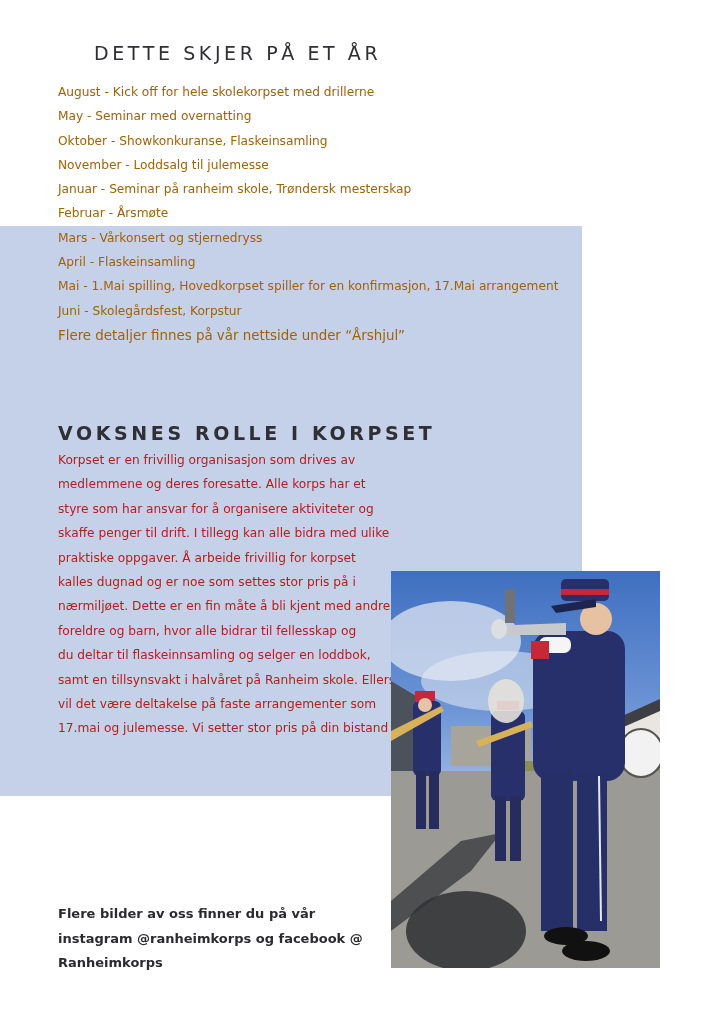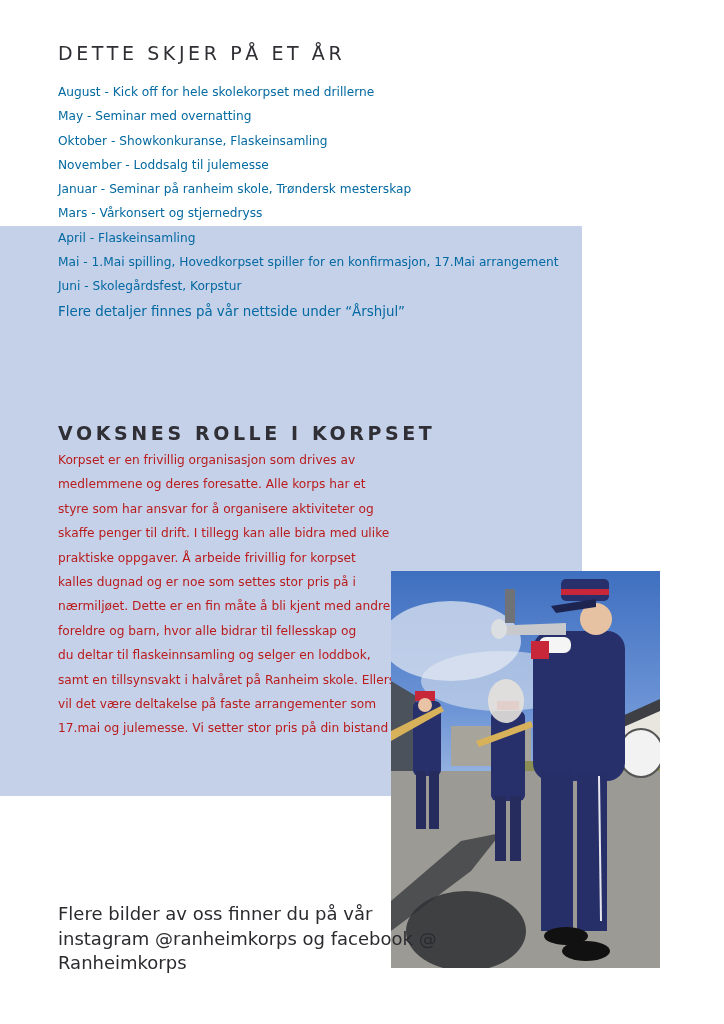--- a/index.html
+++ b/index.html
@@ -27,37 +27,37 @@
       position: absolute;
       left: 58px;
       font-family: "DejaVu Sans", sans-serif;
       font-weight: normal;
       font-size: 19px;
       letter-spacing: 3.6px;
       color: #2f2f35;
       margin: 0;
       white-space: nowrap;
     }
-    .heading.h1 { top: 42px; }
+    .heading.h1 { top: 42px; margin-left: 36px; }
     .heading.h2 { top: 422px; font-weight: bold; }
 
     .schedule {
       position: absolute;
       left: 58px;
       top: 80px;
       margin: 0;
       padding: 0;
       list-style: none;
     }
     .schedule li {
       font-size: 12.2px;
       line-height: 24.3px;
       height: 24.3px;
       white-space: nowrap;
-      color: #0369a1;
+      color: #a16207;
     }
     .schedule li.more {
       font-weight: normal;
       font-size: 13.4px;
       margin-top: 1px;
     }
 
     .paragraph {
       position: absolute;
       left: 58px;
@@ -74,22 +74,22 @@
     }
 
     .footer-note {
       position: absolute;
       left: 58px;
       top: 902px;
       width: 320px;
     }
     .footer-note .line {
       display: block;
-      font-weight: normal;
-      font-size: 18px;
+      font-weight: bold;
+      font-size: 13px;
       line-height: 24.5px;
       height: 24.5px;
       white-space: nowrap;
       color: #2b2b2f;
     }
 
     .photo {
       position: absolute;
       left: 391px;
       top: 571px;
@@ -112,20 +112,21 @@
 <div class="blue-block"></div>
 
 <h1 class="heading h1">DETTE SKJER PÅ ET ÅR</h1>
 
 <ul class="schedule">
   <li>August - Kick off for hele skolekorpset med drillerne</li>
   <li>May - Seminar med overnatting</li>
   <li>Oktober - Showkonkuranse, Flaskeinsamling</li>
   <li>November - Loddsalg til julemesse</li>
   <li>Januar - Seminar på ranheim skole, Trøndersk mesterskap</li>
+  <li>Februar - Årsmøte</li>
   <li>Mars - Vårkonsert og stjernedryss</li>
   <li>April - Flaskeinsamling</li>
   <li>Mai - 1.Mai spilling, Hovedkorpset spiller for en konfirmasjon, 17.Mai arrangement</li>
   <li>Juni - Skolegårdsfest, Korpstur</li>
   <li class="more">Flere detaljer finnes på vår nettside under “Årshjul”</li>
 </ul>
 
 <h2 class="heading h2">VOKSNES ROLLE I KORPSET</h2>
 
 <div class="paragraph">

